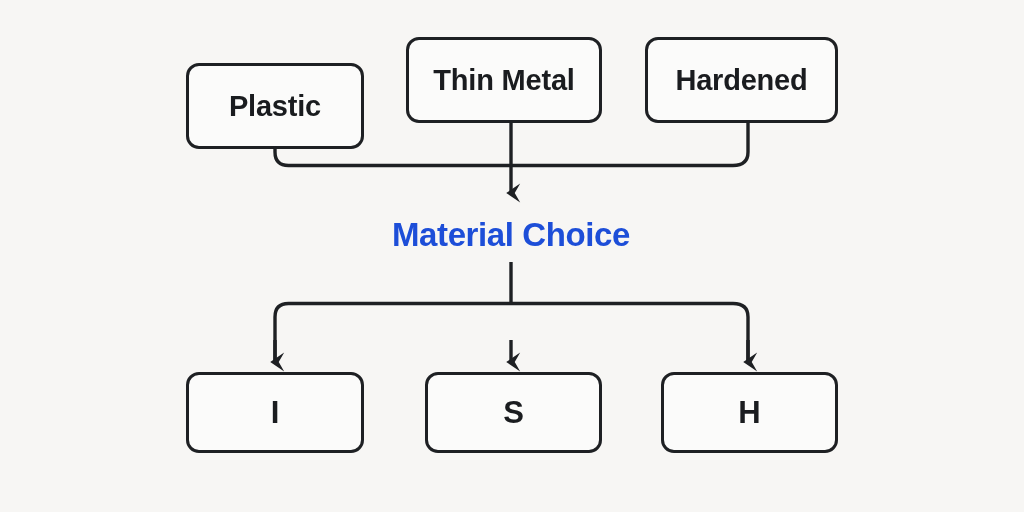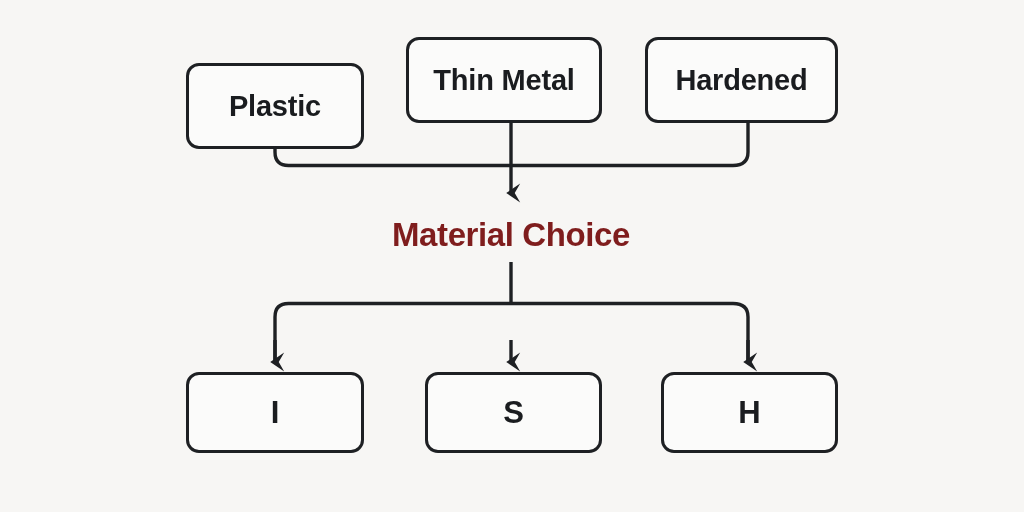--- a/index.html
+++ b/index.html
@@ -64,21 +64,21 @@
   #node-h { left: 661px; top: 372px; width: 177px; height: 81px; }
 
   #hub-label {
     position: absolute;
     left: 311px;
     top: 216px;
     width: 400px;
     text-align: center;
     font-size: 33px;
     font-weight: bold;
-    color: #7f1d1d;
+    color: #1d4ed8;
     letter-spacing: -0.4px;
     white-space: nowrap;
     z-index: 2;
   }
 </style>
 </head>
 <body>
 
 <div id="diagram-root">
 

